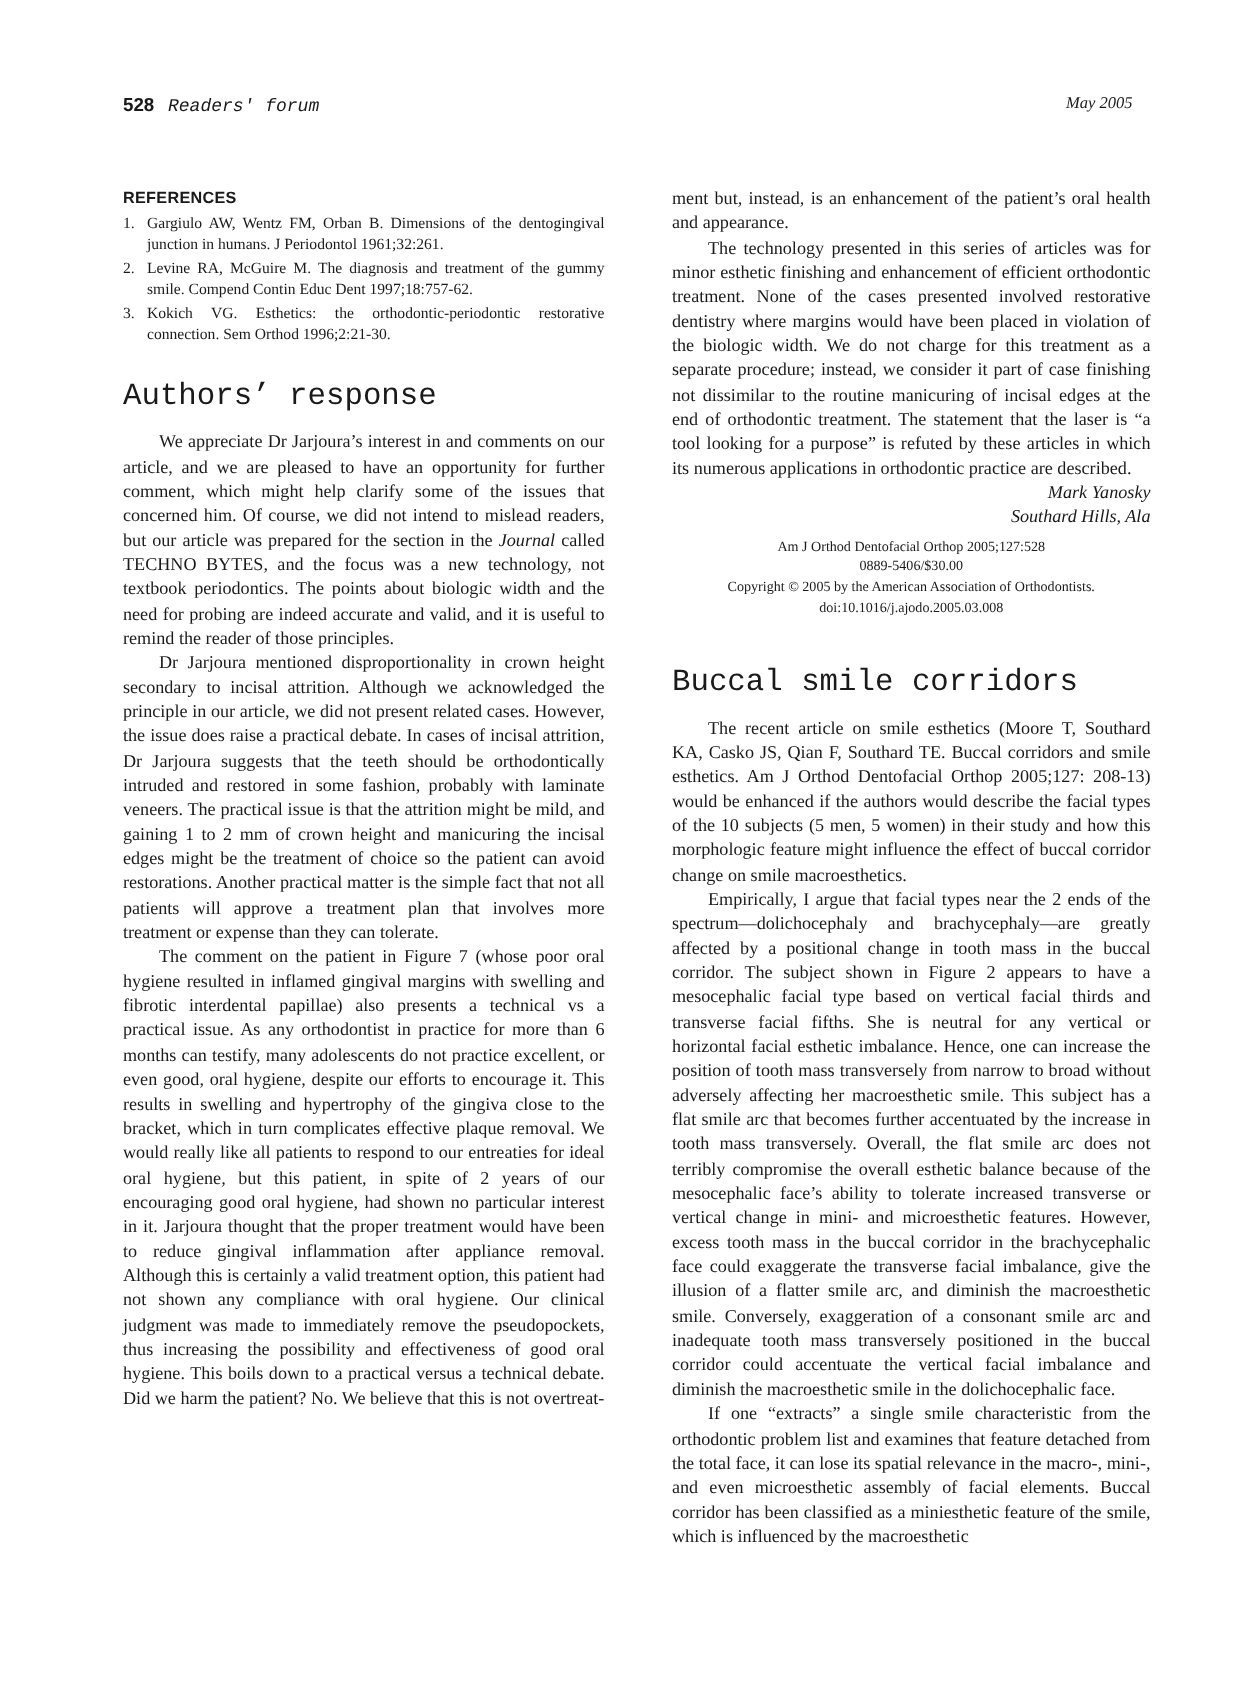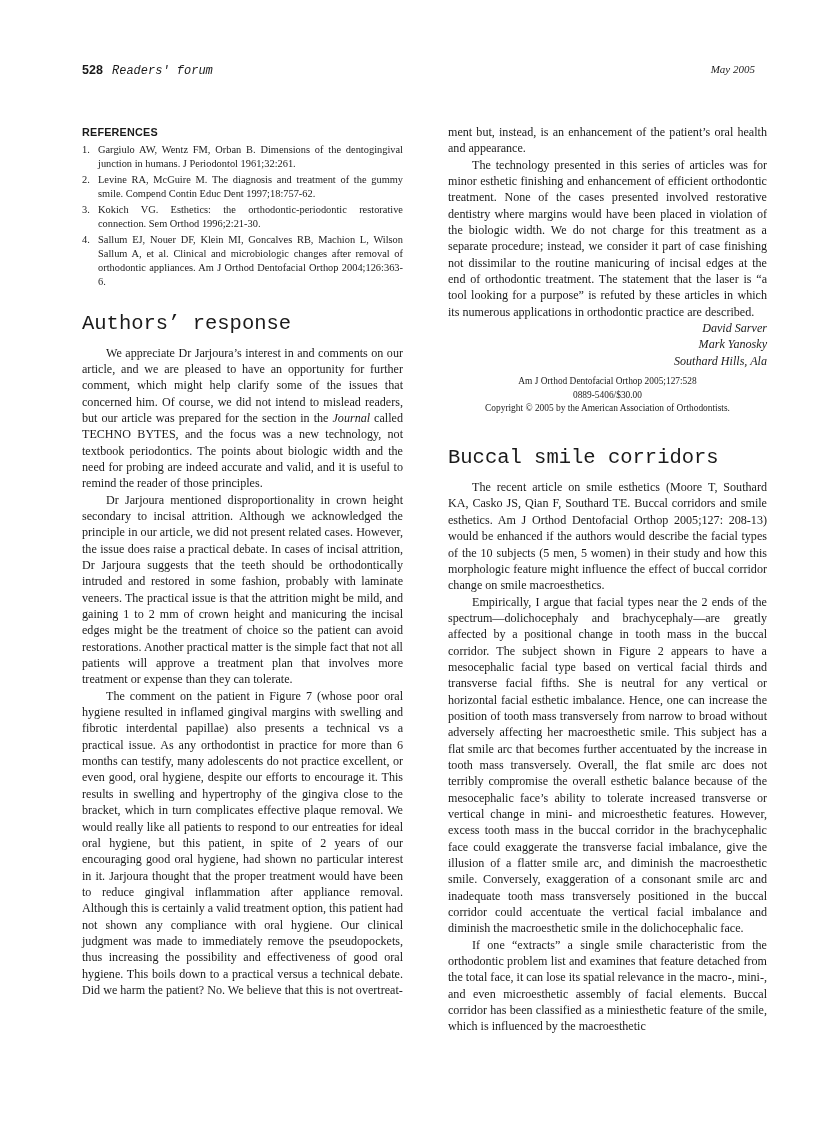--- a/index.html
+++ b/index.html
@@ -39,41 +39,40 @@
     <div>May 2005</div>
   </div>
 </div>
 
 <div class="col col-left">
   <div class="ref-title">REFERENCES</div>
   <ul class="refs">
     <li class="ref"><span class="ref-num">1.</span><span>Gargiulo AW, Wentz FM, Orban B. Dimensions of the dentogingival junction in humans. J Periodontol 1961;32:261.</span></li>
     <li class="ref"><span class="ref-num">2.</span><span>Levine RA, McGuire M. The diagnosis and treatment of the gummy smile. Compend Contin Educ Dent 1997;18:757-62.</span></li>
     <li class="ref"><span class="ref-num">3.</span><span>Kokich VG. Esthetics: the orthodontic-periodontic restorative connection. Sem Orthod 1996;2:21-30.</span></li>
-    <li class="ref"><span class="ref-num">4.</span><span>Sallum EJ, Nouer DF, Klein MI, Goncalves RB, Machion L, Wilson Sallum A, et al. Clinical and microbiologic changes after removal of orthodontic appliances. Am J Orthod Dentofacial Orthop 2004;126:363-6.</span></li>
   </ul>
 
   <h2 class="section" style="margin-top:22px; margin-bottom:9px;">Authors’ response</h2>
 
   <p class="p"><span>We appreciate Dr Jarjoura’s interest in and comments on our article, and we are pleased to have an opportunity for further comment, which might help clarify some of the issues that concerned him. Of course, we did not intend to mislead readers, but our article was prepared for the section in the </span><i>Journal</i><span> called TECHNO BYTES, and the focus was a new technology, not textbook periodontics. The points about biologic width and the need for probing are indeed accurate and valid, and it is useful to remind the reader of those principles.</span></p>
   <p class="p">Dr Jarjoura mentioned disproportionality in crown height secondary to incisal attrition. Although we acknowledged the principle in our article, we did not present related cases. However, the issue does raise a practical debate. In cases of incisal attrition, Dr Jarjoura suggests that the teeth should be orthodontically intruded and restored in some fashion, probably with laminate veneers. The practical issue is that the attrition might be mild, and gaining 1 to 2 mm of crown height and manicuring the incisal edges might be the treatment of choice so the patient can avoid restorations. Another practical matter is the simple fact that not all patients will approve a treatment plan that involves more treatment or expense than they can tolerate.</p>
   <p class="p">The comment on the patient in Figure 7 (whose poor oral hygiene resulted in inflamed gingival margins with swelling and fibrotic interdental papillae) also presents a technical vs a practical issue. As any orthodontist in practice for more than 6 months can testify, many adolescents do not practice excellent, or even good, oral hygiene, despite our efforts to encourage it. This results in swelling and hypertrophy of the gingiva close to the bracket, which in turn complicates effective plaque removal. We would really like all patients to respond to our entreaties for ideal oral hygiene, but this patient, in spite of 2 years of our encouraging good oral hygiene, had shown no particular interest in it. Jarjoura thought that the proper treatment would have been to reduce gingival inflammation after appliance removal. Although this is certainly a valid treatment option, this patient had not shown any compliance with oral hygiene. Our clinical judgment was made to immediately remove the pseudopockets, thus increasing the possibility and effectiveness of good oral hygiene. This boils down to a practical versus a technical debate. Did we harm the patient? No. We believe that this is not overtreat-</p>
 </div>
 
 <div class="col col-right">
   <p class="p noindent">ment but, instead, is an enhancement of the patient’s oral health and appearance.</p>
   <p class="p">The technology presented in this series of articles was for minor esthetic finishing and enhancement of efficient orthodontic treatment. None of the cases presented involved restorative dentistry where margins would have been placed in violation of the biologic width. We do not charge for this treatment as a separate procedure; instead, we consider it part of case finishing not dissimilar to the routine manicuring of incisal edges at the end of orthodontic treatment. The statement that the laser is “a tool looking for a purpose” is refuted by these articles in which its numerous applications in orthodontic practice are described.</p>
   <div class="sig">
-    <div>David Sarver</div>
     <div>Mark Yanosky</div>
     <div>Southard Hills, Ala</div>
   </div>
   <div class="citation">
     <div>Am J Orthod Dentofacial Orthop 2005;127:528</div>
     <div>0889-5406/$30.00</div>
     <div>Copyright © 2005 by the American Association of Orthodontists.</div>
+    <div>doi:10.1016/j.ajodo.2005.03.008</div>
   </div>
 
   <h2 class="section" style="margin-top:30px; margin-bottom:9px;">Buccal smile corridors</h2>
   <p class="p">The recent article on smile esthetics (Moore T, Southard KA, Casko JS, Qian F, Southard TE. Buccal corridors and smile esthetics. Am J Orthod Dentofacial Orthop 2005;127: 208-13) would be enhanced if the authors would describe the facial types of the 10 subjects (5 men, 5 women) in their study and how this morphologic feature might influence the effect of buccal corridor change on smile macroesthetics.</p>
   <p class="p">Empirically, I argue that facial types near the 2 ends of the spectrum—dolichocephaly and brachycephaly—are greatly affected by a positional change in tooth mass in the buccal corridor. The subject shown in Figure 2 appears to have a mesocephalic facial type based on vertical facial thirds and transverse facial fifths. She is neutral for any vertical or horizontal facial esthetic imbalance. Hence, one can increase the position of tooth mass transversely from narrow to broad without adversely affecting her macroesthetic smile. This subject has a flat smile arc that becomes further accentuated by the increase in tooth mass transversely. Overall, the flat smile arc does not terribly compromise the overall esthetic balance because of the mesocephalic face’s ability to tolerate increased transverse or vertical change in mini- and microesthetic features. However, excess tooth mass in the buccal corridor in the brachycephalic face could exaggerate the transverse facial imbalance, give the illusion of a flatter smile arc, and diminish the macroesthetic smile. Conversely, exaggeration of a consonant smile arc and inadequate tooth mass transversely positioned in the buccal corridor could accentuate the vertical facial imbalance and diminish the macroesthetic smile in the dolichocephalic face.</p>
   <p class="p">If one “extracts” a single smile characteristic from the orthodontic problem list and examines that feature detached from the total face, it can lose its spatial relevance in the macro-, mini-, and even microesthetic assembly of facial elements. Buccal corridor has been classified as a miniesthetic feature of the smile, which is influenced by the macroesthetic</p>
 </div>
 
 </body></html>

